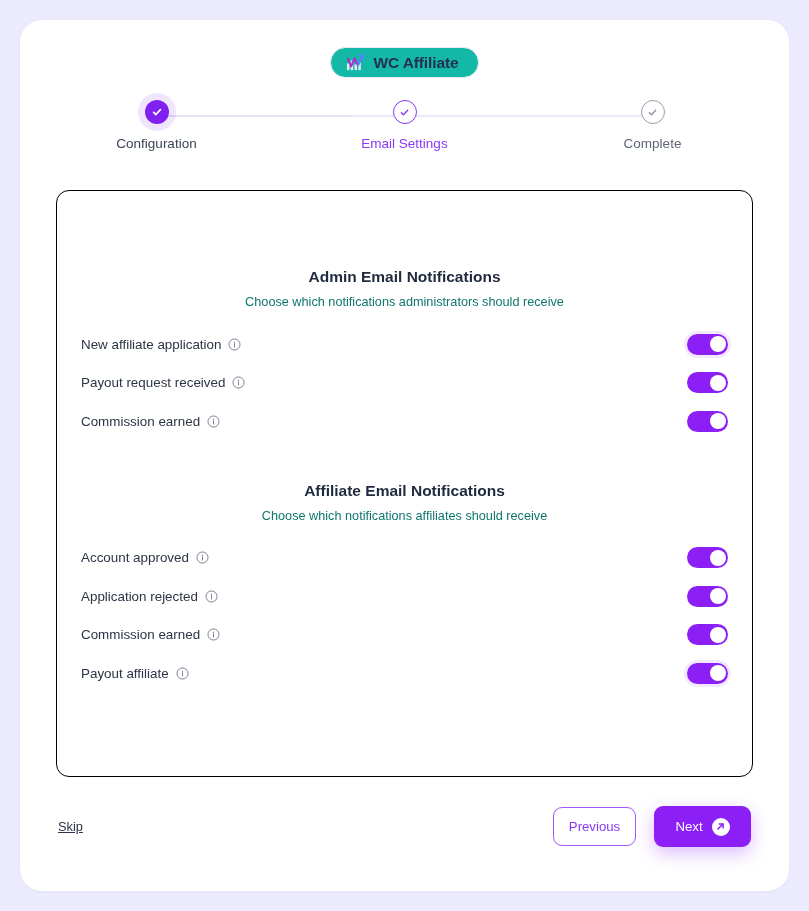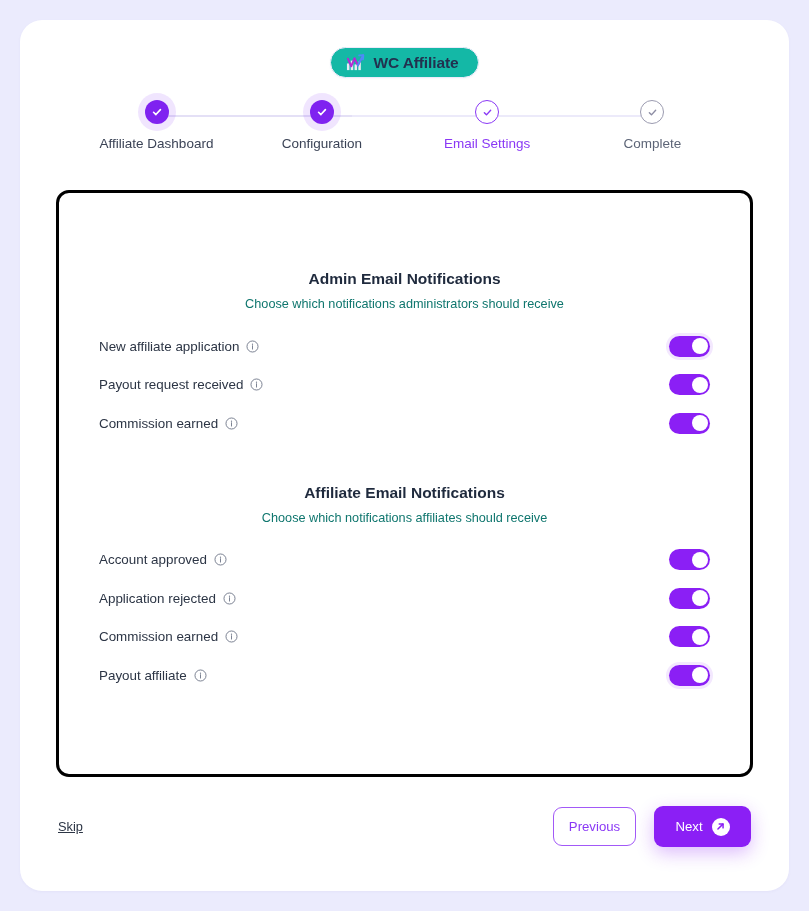--- a/index.html
+++ b/index.html
@@ -119,24 +119,24 @@
     color: #3b4356;
     white-space: nowrap;
   }
   .step.active .step-label { color: #8a38f5; }
   .step.todo .step-label { color: #5d6577; }
 
   
   .panel {
     margin-top: 34px;
     height: 587px;
-    border: 3px solid #000000;
+    border: 1px solid #000000;
     border-radius: 13px;
     background: #ffffff;
-    padding: 0 40px;
+    padding: 0 24px;
   }
 
   .section { }
   .section.admin { padding-top: 77px; }
   .section.affiliate { padding-top: 41px; }
 
   .section-title {
     text-align: center;
     font-size: 15.5px;
     font-weight: bold;
@@ -260,28 +260,20 @@
         </svg>
         <span class="logo-text">WC Affiliate</span>
       </div>
     </div>
 
     <div class="stepper">
       <div class="step-line"></div>
       <div class="step-line-done"></div>
       <div class="steps">
 
-        <div class="step done">
-          <div class="step-circle">
-            <svg width="12" height="12" viewBox="0 0 14 14">
-              <polyline points="3,7.3 5.7,10 11,4.2" fill="none" stroke-width="1.9" stroke-linecap="round" stroke-linejoin="round"></polyline>
-            </svg>
-          </div>
-          <span class="step-label">Affiliate Dashboard</span>
-        </div>
 
         <div class="step done">
           <div class="step-circle">
             <svg width="12" height="12" viewBox="0 0 14 14">
               <polyline points="3,7.3 5.7,10 11,4.2" fill="none" stroke-width="1.9" stroke-linecap="round" stroke-linejoin="round"></polyline>
             </svg>
           </div>
           <span class="step-label">Configuration</span>
         </div>
 

